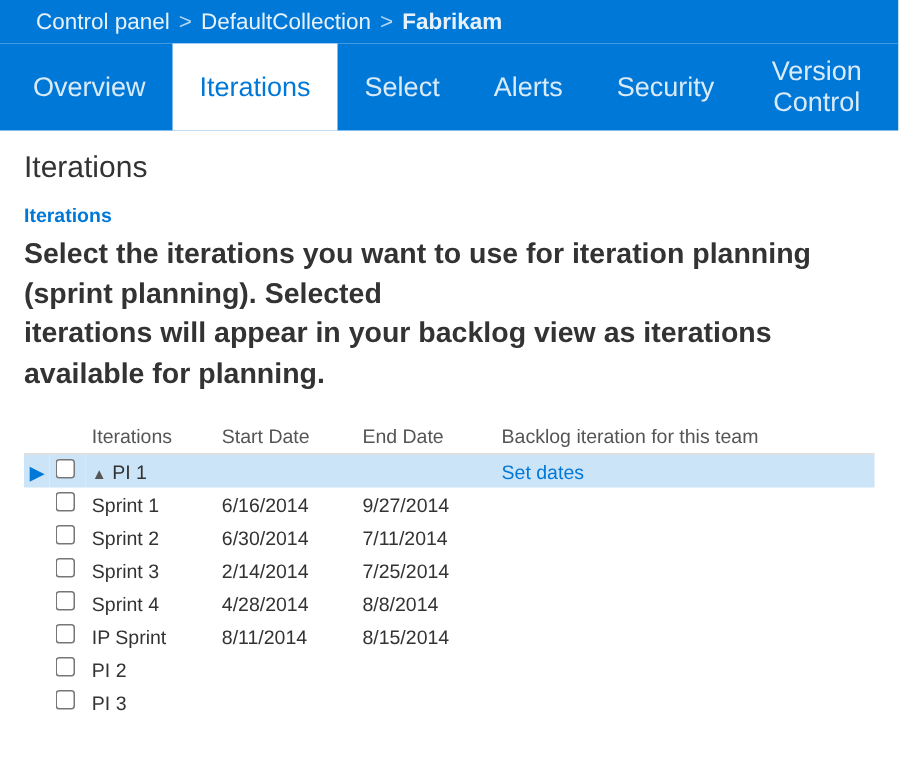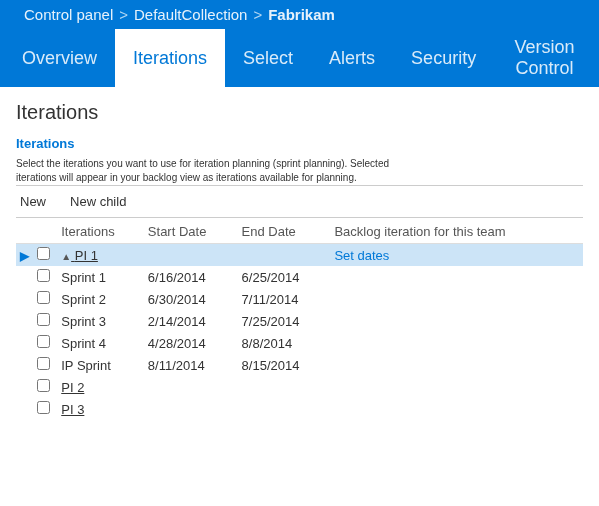--- a/index.html
+++ b/index.html
@@ -53,22 +53,24 @@
 
     .section-title {
       color: #0078d7;
       font-weight: bold;
       font-size: 13px;
       margin-bottom: 6px;
     }
 
     .description {
       color: #333;
-      font-size: 10px;
+      font-size: 19px;
       line-height: 1.4;
+      margin-bottom: 14px;
+      font-weight: bold;
     }
 
     
     .toolbar {
       display: flex;
       gap: 16px;
       padding: 6px 0;
       border-top: 1px solid #ccc;
       border-bottom: 1px solid #ccc;
       margin-bottom: 0;
@@ -137,21 +139,21 @@
       color: #555;
       font-size: 12px;
     }
 
     .arrow-indicator {
       color: #0078d7;
       font-size: 12px;
       font-weight: bold;
     }
 
-    .indent-1 { padding-left: 16px; text-decoration: underline; }
+    .indent-1 { padding-left: 16px; }
     .indent-2 { padding-left: 32px; }
   </style>
 </head>
 <body>
 
 <div class="top-nav">
   <span>Control panel</span>
   <span class="separator">&gt;</span>
   <span>DefaultCollection</span>
   <span class="separator">&gt;</span>
@@ -169,24 +171,20 @@
 
 <div class="content">
   <h1 class="page-title">Iterations</h1>
 
   <div class="section-title">Iterations</div>
   <div class="description">
     <span>Select the iterations you want to use for iteration planning (sprint planning). Selected</span><br>
     <span>iterations will appear in your backlog view as iterations available for planning.</span>
   </div>
 
-  <div class="toolbar">
-    <button class="toolbar-btn">New</button>
-    <button class="toolbar-btn">New child</button>
-  </div>
 
   <table class="iter-table">
     <thead>
       <tr>
         <th class="arrow-col"></th>
         <th class="check-col"></th>
         <th>Iterations</th>
         <th>Start Date</th>
         <th>End Date</th>
         <th>Backlog iteration for this team</th>
@@ -213,21 +211,21 @@
         </td>
       </tr>
 
       <tr>
         <td></td>
         <td>
           <input type="checkbox" style="">
         </td>
         <td class="indent-2">Sprint 1</td>
         <td>6/16/2014</td>
-        <td>6/25/2014</td>
+        <td>9/27/2014</td>
         <td></td>
       </tr>
 
       <tr>
         <td></td>
         <td>
           <input type="checkbox" style="">
         </td>
         <td class="indent-2">Sprint 2</td>
         <td>6/30/2014</td>

